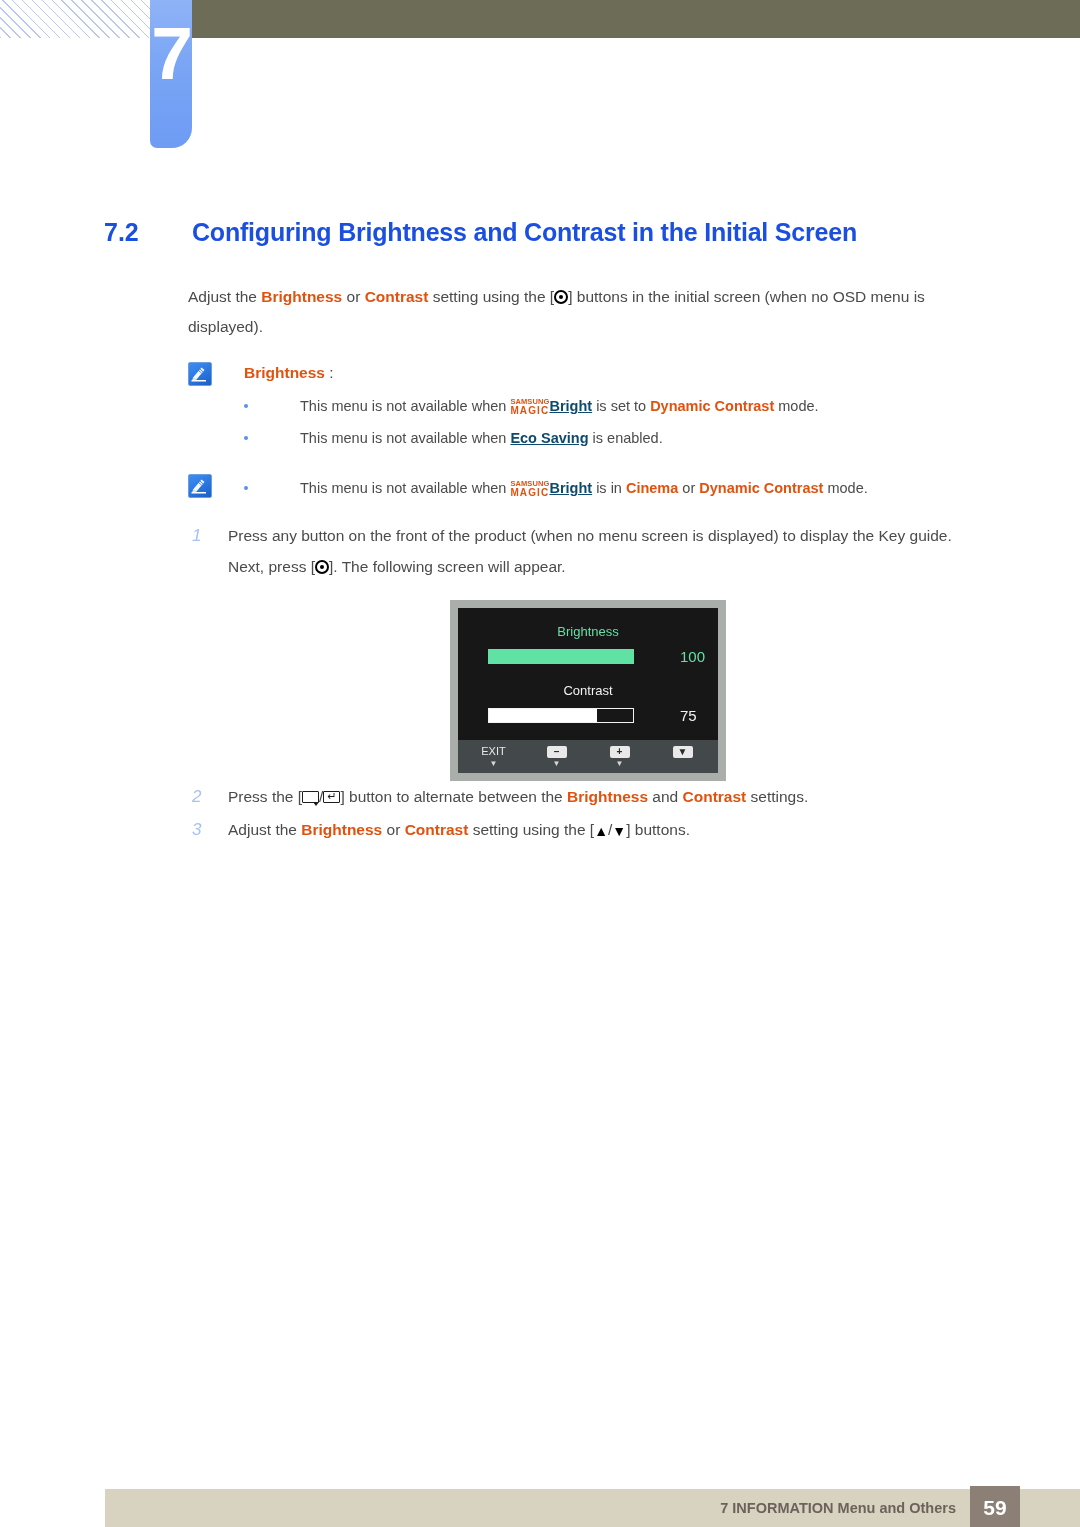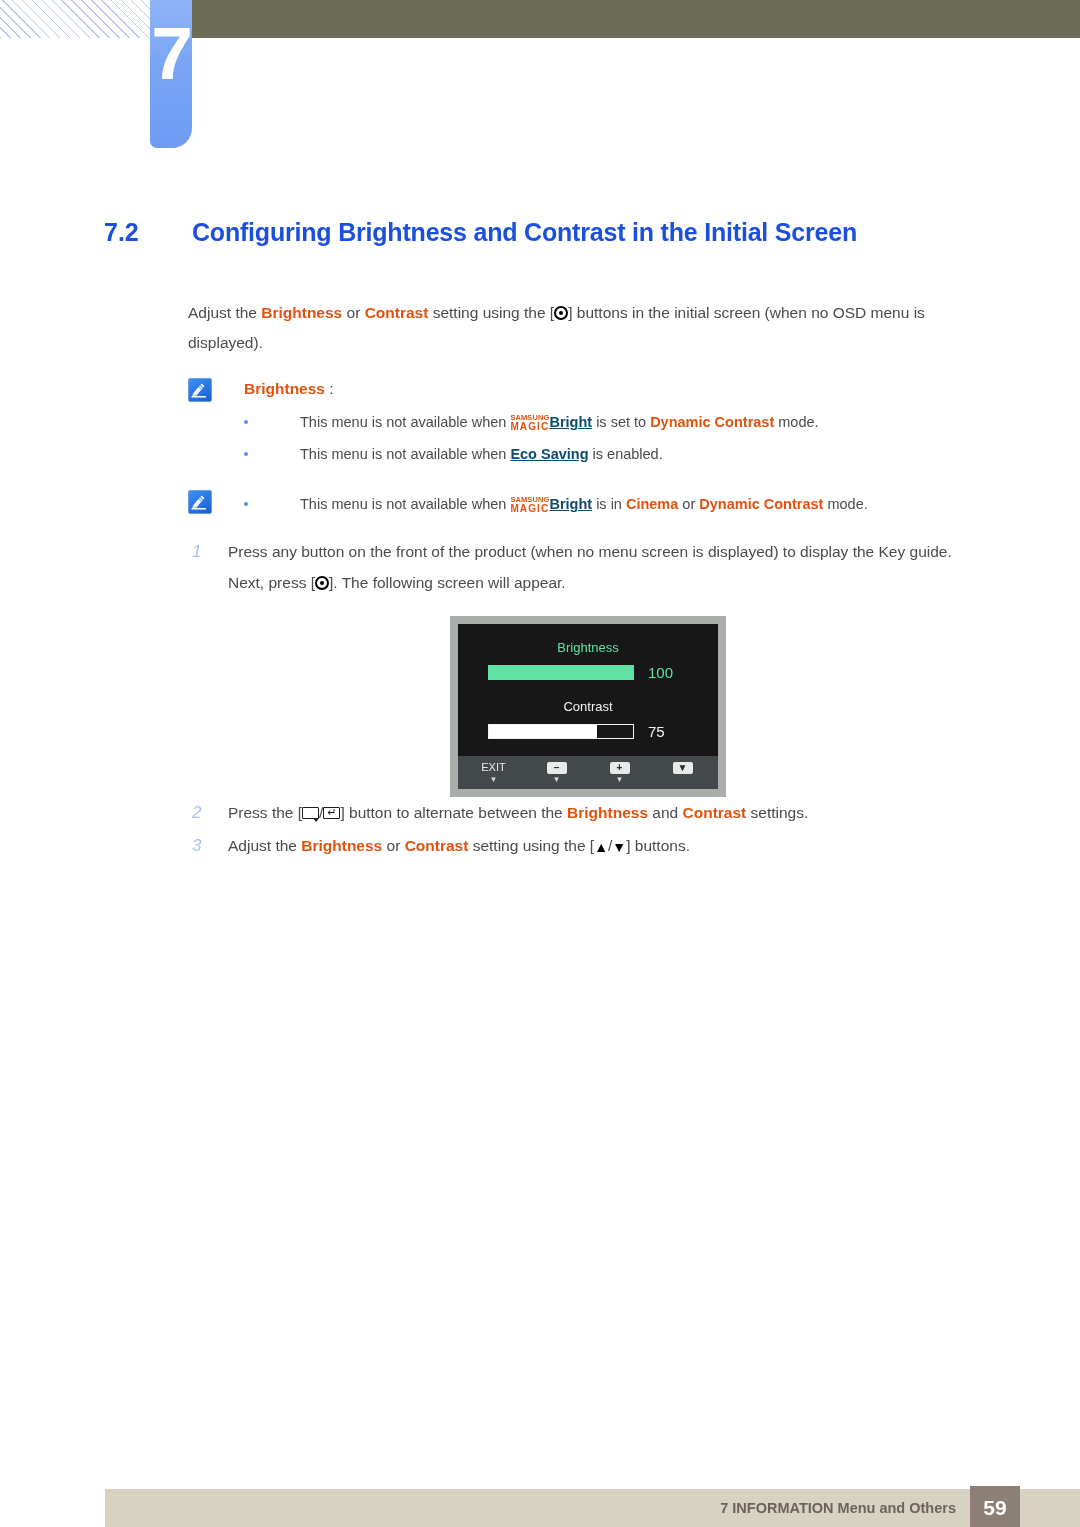--- a/index.html
+++ b/index.html
@@ -94,21 +94,21 @@
   .section-text {
     font-size: 25px;
     font-weight: bold;
     color: #1a4fe0;
     letter-spacing: -0.2px;
   }
 
   
   .content {
     position: absolute;
-    top: 298px;
+    top: 282px;
     left: 188px;
     width: 800px;
   }
   .para {
     font-size: 15.5px;
     line-height: 30px;
     color: #4b4b4b;
   }
   .hl {           
     color: #e2520f;
@@ -283,20 +283,21 @@
     font-size: 13px;
     line-height: 20px;
   }
   .osd-row-label.green { color: #63e0a4; }
   .osd-row-label.white { color: #f2f2f2; }
   .osd-bar-row {
     display: flex;
     align-items: center;
     margin: 6px 0 0 0;
     padding: 0 8px 0 30px;
+    gap: 32px;
   }
   .osd-track {
     width: 146px;
     height: 15px;
     position: relative;
     box-sizing: border-box;
   }
   .osd-track.green {
     background: #5fe2a3;
   }

